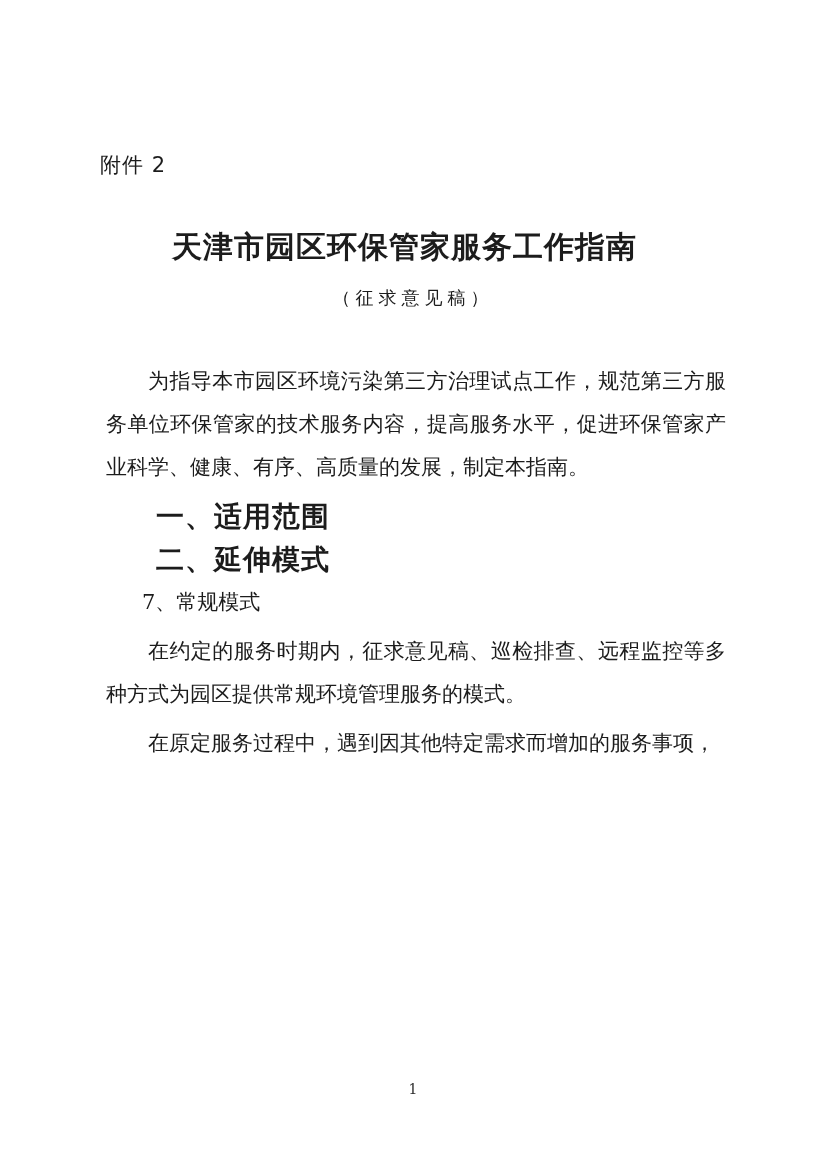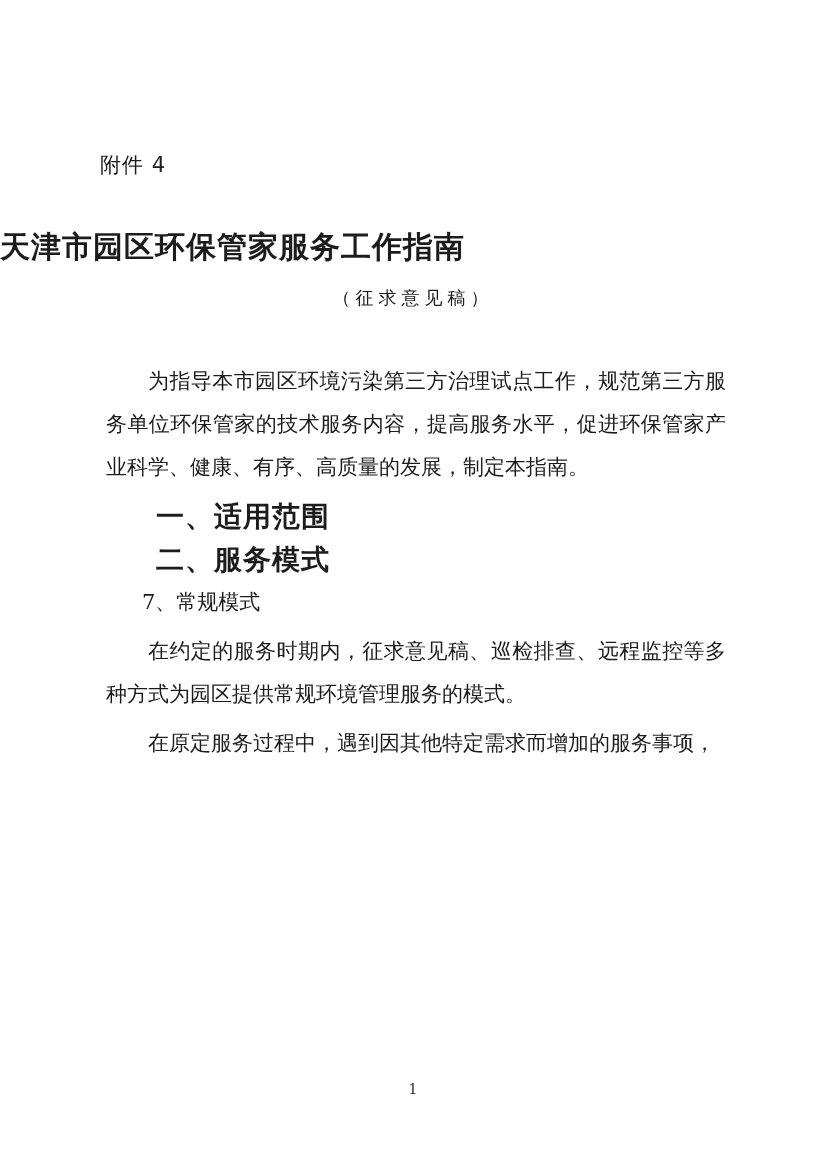--- a/index.html
+++ b/index.html
@@ -23,20 +23,21 @@
     font-family: "DejaVu Sans", "Liberation Sans", sans-serif;
     font-size: 21px;
     line-height: 30px;
     letter-spacing: 1px;
   }
   .doc-title {
     position: absolute;
     left: 0;
     right: 17px;
     top: 226px;
+    text-align: center;
     font-size: 30px;
     font-weight: bold;
     letter-spacing: 1px;
     line-height: 42px;
   }
   .doc-subtitle {
     position: absolute;
     left: 0;
     right: 0;
     top: 285px;
@@ -81,34 +82,34 @@
     text-align: center;
     font-size: 14px;
     color: #2a2a2a;
   }
 </style>
 </head>
 <body>
 
 <div class="page">
 
-  <div class="attachment-label">附件 4</div>
+  <div class="attachment-label">附件 2</div>
 
   <div class="doc-title">天津市园区环保管家服务工作指南</div>
 
   <div class="doc-subtitle">（征求意见稿）</div>
 
   <div class="body-block">
 
     <p class="para">为指导本市园区环境污染第三方治理试点工作，规范第三方服务单位环保管家的技术服务内容，提高服务水平，促进环保管家产业科学、健康、有序、高质量的发展，制定本指南。</p>
 
     <p class="section-heading">一、适用范围</p>
 
 
-    <p class="section-heading">二、服务模式</p>
+    <p class="section-heading">二、延伸模式</p>
 
     <p class="sub-heading">7、常规模式</p>
 
     <p class="para">在约定的服务时期内，征求意见稿、巡检排查、远程监控等多种方式为园区提供常规环境管理服务的模式。</p>
 
 
     <p class="para">在原定服务过程中，遇到因其他特定需求而增加的服务事项，</p>
 
   </div>
 

